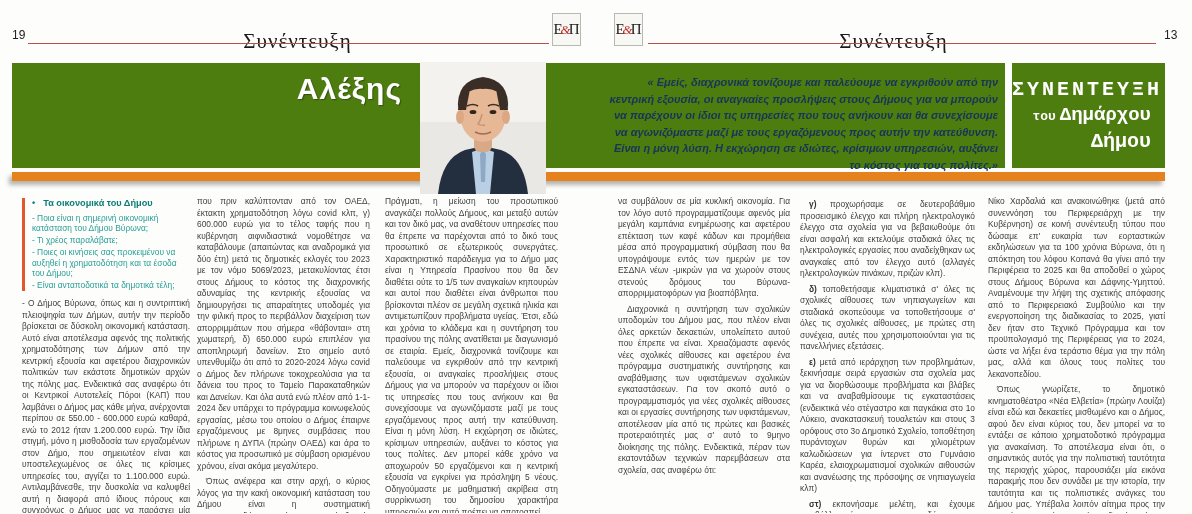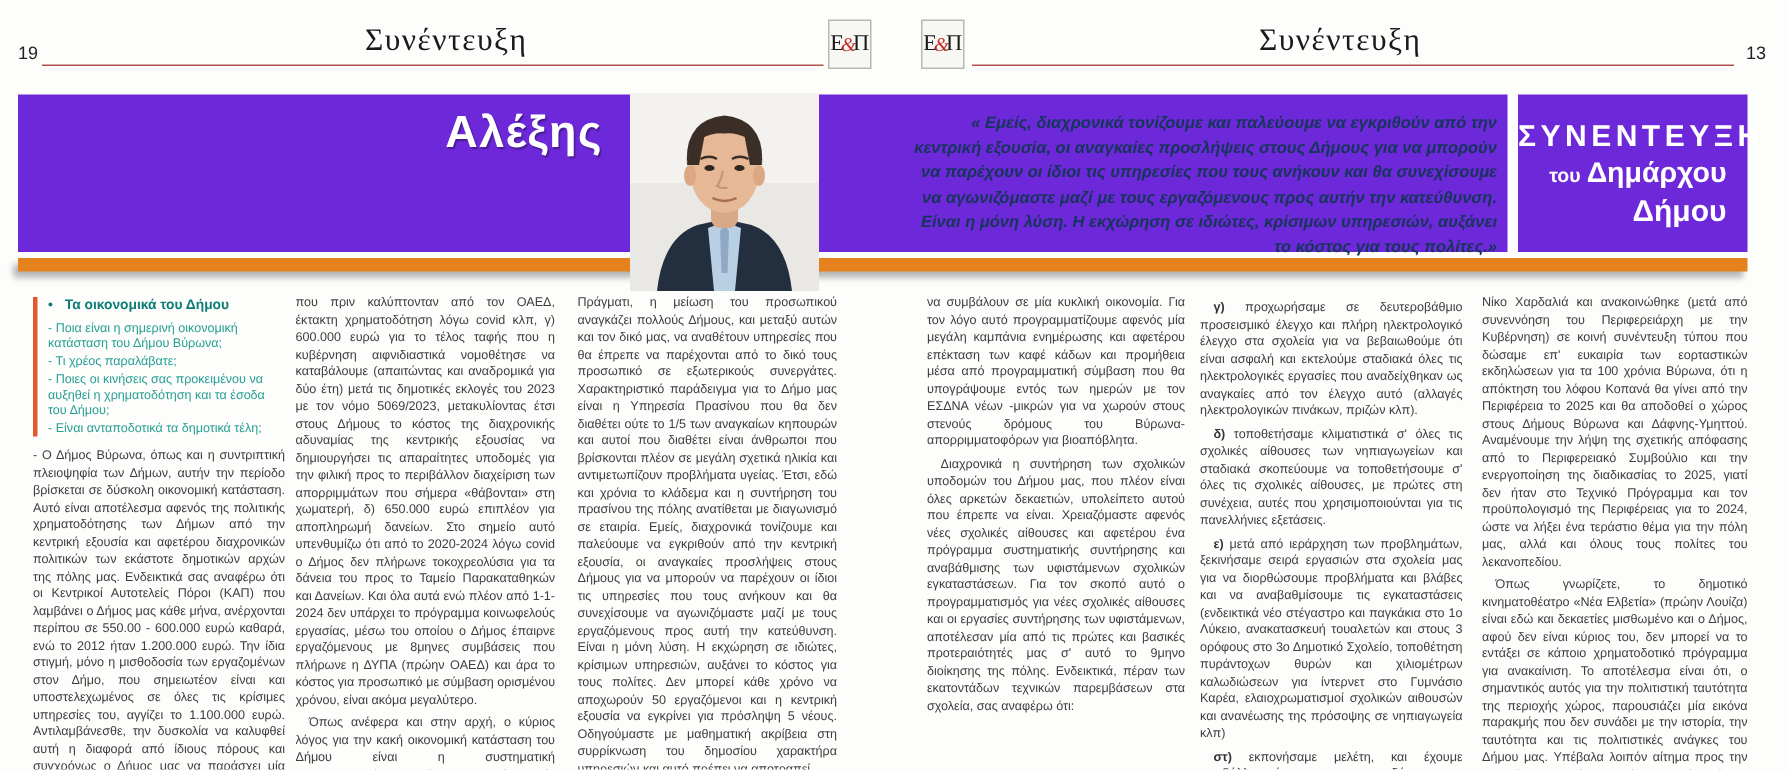--- a/index.html
+++ b/index.html
@@ -7,31 +7,31 @@
     width:1192px;height:514px;position:relative;overflow:hidden;
     background:#fdfdfc;
     font-family:"Liberation Sans","DejaVu Sans",sans-serif;
     -webkit-font-smoothing:antialiased;
   }
   .abs{position:absolute;}
   
   .page-num{font-size:12px;color:#222;}
   .head-title{
     font-family:"Liberation Serif","DejaVu Serif",serif;
-    font-size:21px;color:#1a1a1a;letter-spacing:1px;text-align:center;
+    font-size:21px;color:#1a1a1a;letter-spacing:1px;text-align:center;margin-top:15px;
   }
   .head-rule{height:1px;background:#b5504a;}
   .logo-box{
     width:27px;height:31px;border:1px solid #b9b9b2;background:#f7f7f4;
     display:flex;align-items:center;justify-content:center;
     font-family:"Liberation Serif","DejaVu Serif",serif;font-size:15px;color:#1a1a1a;
   }
   .logo-box .amp{color:#c03028;font-style:italic;font-size:13px;margin:0 -2px;}
   
-  .teal{background:#6d28d9;}
+  .teal{background:#4d7c0f;font-family:Liberation Mono, monospace;}
   .teal-band{left:12px;top:63px;width:993px;height:105px;}
   .sidebar-box{left:1012px;top:63px;width:153px;height:105px;
     display:flex;flex-direction:column;justify-content:center;
     text-align:right;padding-right:14px;box-sizing:border-box;color:#ffffff;}
   .sidebar-box .l1{font-size:20px;font-weight:bold;letter-spacing:3px;line-height:26px;}
   .sidebar-box .l2{font-size:19px;font-weight:bold;line-height:24px;}
   .sidebar-box .l2 .small{font-size:13px;font-weight:bold;margin-right:4px;margin-top:42px;}
   .sidebar-box .l3{font-size:20px;font-weight:bold;line-height:25px;}
   .orange-bar{left:12px;top:172px;width:1153px;height:9px;background:#e6821e;
     box-shadow:-3px 4px 4px rgba(90,90,90,.45);}

